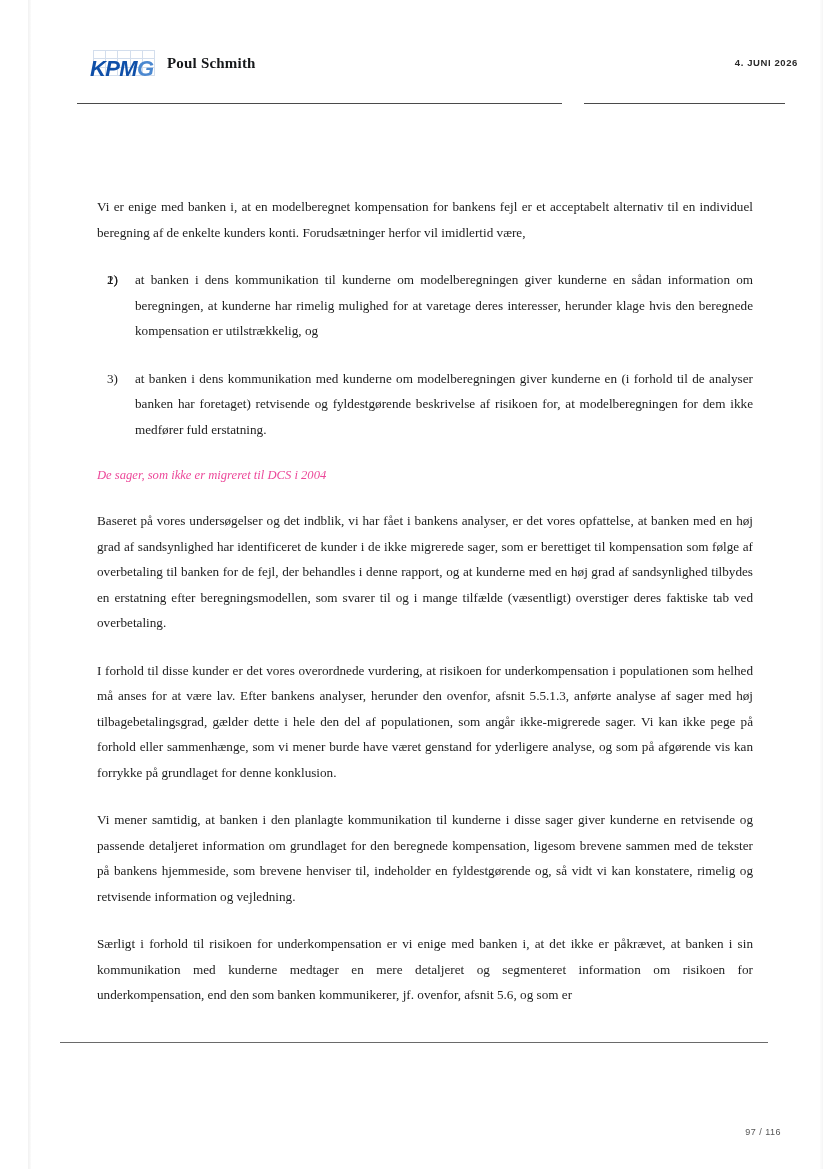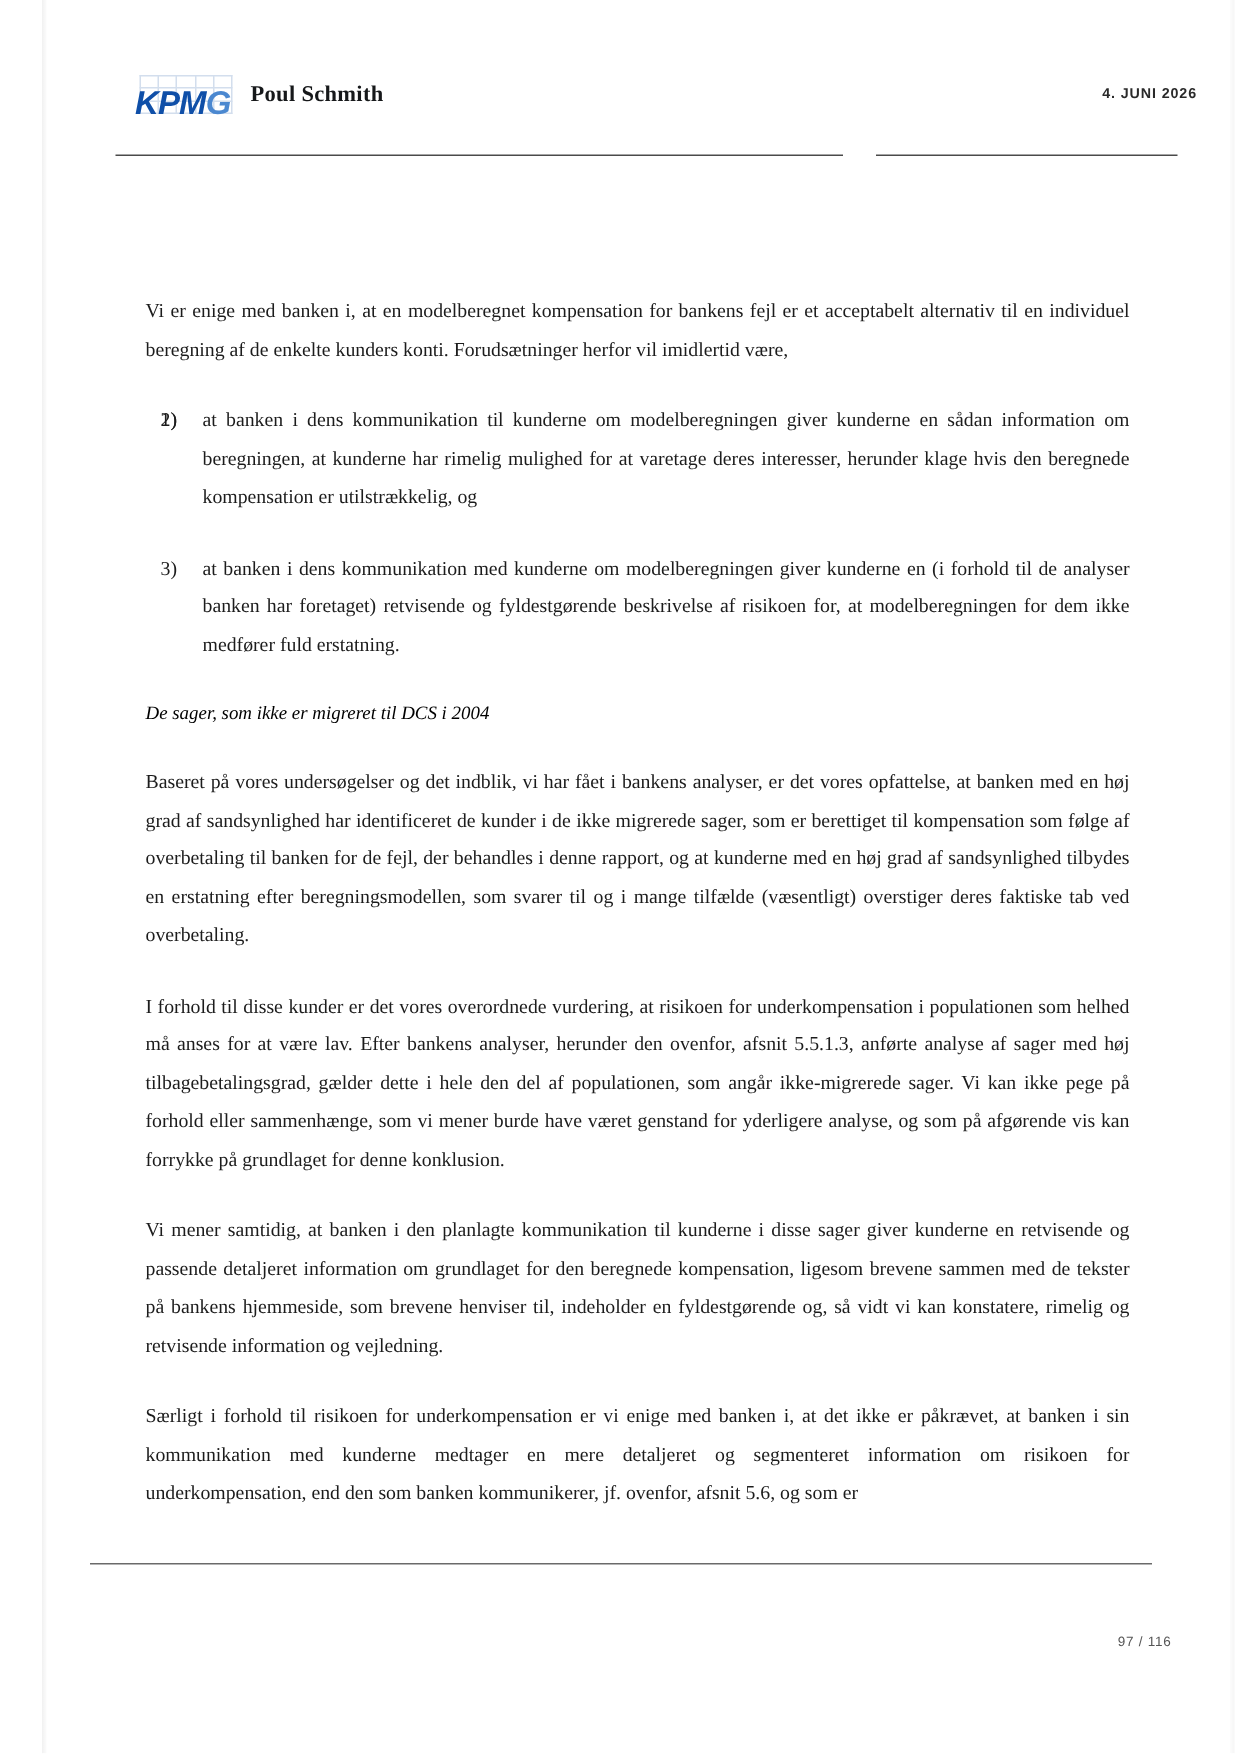--- a/index.html
+++ b/index.html
@@ -144,21 +144,21 @@
     text-align: justify;
     text-justify: inter-word;
     color: #1c1c1c;
   }
   h2.subhead {
     margin: 8px 0 22px 0;
     font-size: 12.6px;
     font-style: italic;
     font-weight: normal;
     line-height: 22px;
-    color: #000000;
+    color: #ec4899;
   }
   ol.numlist {
     list-style: none;
     margin: 0 0 14px 0;
     padding: 0;
   }
   ol.numlist li {
     position: relative;
     margin: 0 0 22px 0;
     padding-left: 38px;
@@ -182,21 +182,21 @@
   
   .clipped {
     overflow: hidden;
     max-height: 80px;
   }
 
   
   .footer-page {
     position: absolute;
     right: 46px;
-    top: 1089px;
+    top: 1127px;
     font-family: "Liberation Sans", "DejaVu Sans", sans-serif;
     font-size: 9px;
     letter-spacing: 0.5px;
     color: #555555;
   }
 </style>
 </head>
 <body>
 
 <div class="page">

